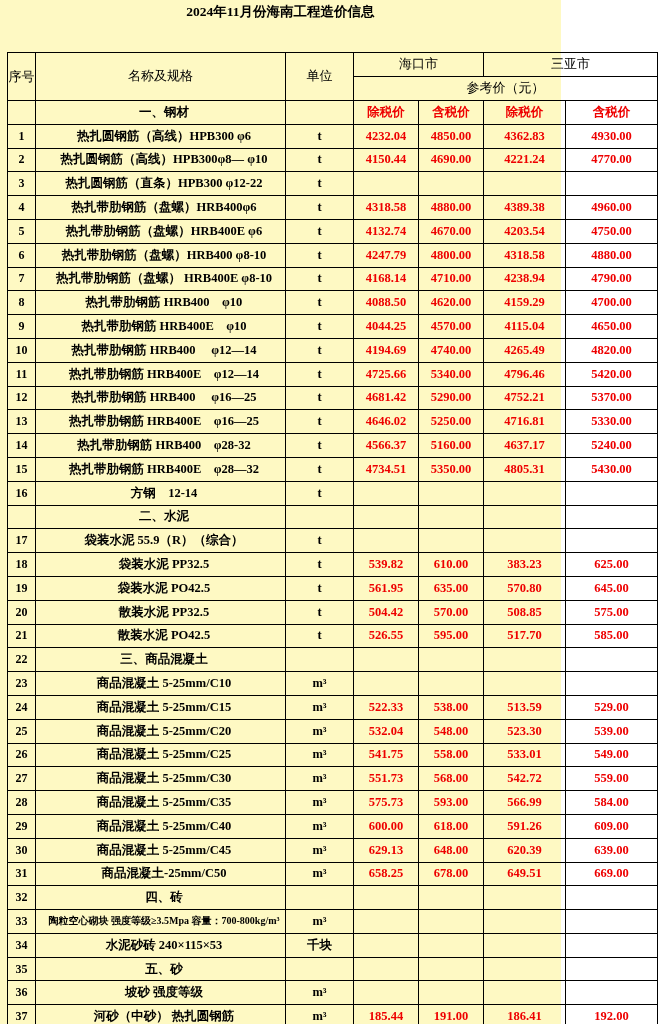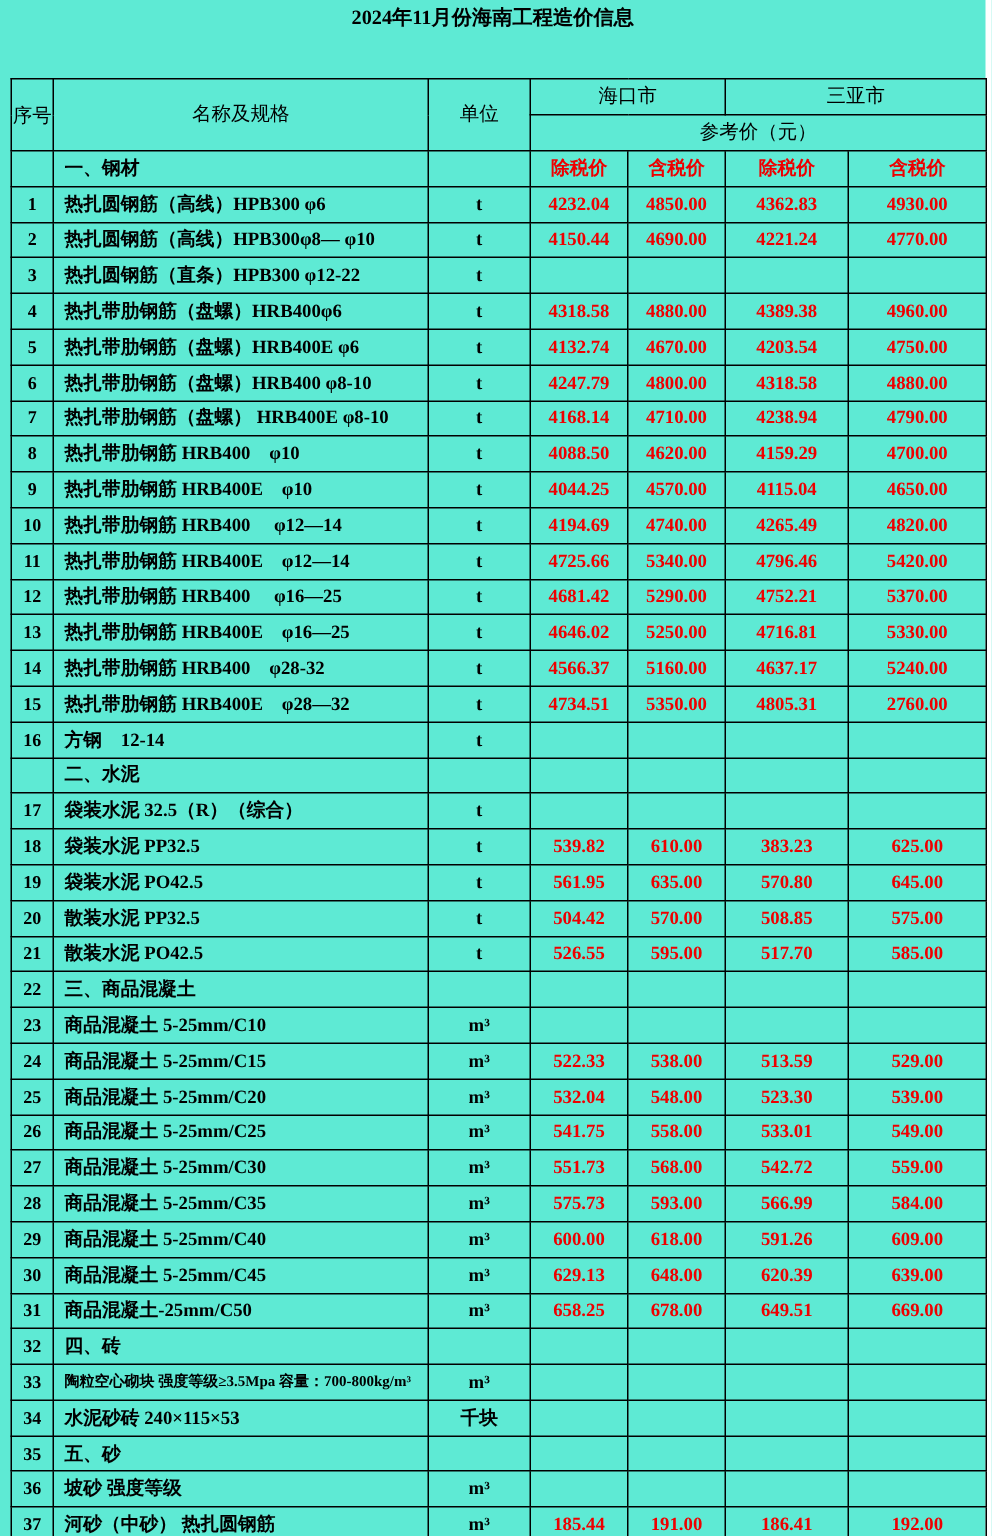--- a/index.html
+++ b/index.html
@@ -3,22 +3,22 @@
 <meta charset="utf-8">
 <style>
   html, body {
     margin: 0; padding: 0;
     background: #ffffff;
     width: 661px; height: 1024px;
     overflow: hidden;
   }
   .page {
     position: relative;
-    width: 657px; height: 1024px;
-    background: #5eead4;
+    width: 561px; height: 1024px;
+    background: #fef9c3;
     font-family: "Liberation Serif", "DejaVu Serif", serif;
     color: #000;
   }
   .title {
     position: absolute;
     top: 3px; left: 0; width: 100%;
     text-align: center;
     font-size: 13.5px;
     font-weight: bold;
     white-space: nowrap;
@@ -45,21 +45,21 @@
     font-weight: normal;
     line-height: 1.45;
   }
   .seq-hdr { line-height: 1.5; white-space: normal; padding: 0 6px; }
   td.seq {
     text-align: center;
     font-weight: bold;
     font-size: 12px;
   }
   td.name {
-    text-align: left;
+    text-align: center;
     font-weight: bold;
     font-size: 12.5px;
     padding-left: 7px;
   }
   td.name.small { font-size: 10px; }
   td.unit {
     text-align: center;
     font-weight: bold;
     font-size: 12.5px;
   }
@@ -234,21 +234,21 @@
           <td class="price">4637.17</td>
           <td class="price">5240.00</td>
         </tr>
         <tr>
           <td class="seq">15</td>
           <td class="name">热扎带肋钢筋 HRB400E　φ28—32</td>
           <td class="unit">t</td>
           <td class="price">4734.51</td>
           <td class="price">5350.00</td>
           <td class="price">4805.31</td>
-          <td class="price">2760.00</td>
+          <td class="price">5430.00</td>
         </tr>
         <tr>
           <td class="seq">16</td>
           <td class="name">方钢　12-14</td>
           <td class="unit">t</td>
           <td class="price"></td>
           <td class="price"></td>
           <td class="price"></td>
           <td class="price"></td>
         </tr>
@@ -256,21 +256,21 @@
           <td class="seq"></td>
           <td class="name">二、水泥</td>
           <td class="unit"></td>
           <td class="price"></td>
           <td class="price"></td>
           <td class="price"></td>
           <td class="price"></td>
         </tr>
         <tr>
           <td class="seq">17</td>
-          <td class="name">袋装水泥 32.5（R）（综合）</td>
+          <td class="name">袋装水泥 55.9（R）（综合）</td>
           <td class="unit">t</td>
           <td class="price"></td>
           <td class="price"></td>
           <td class="price"></td>
           <td class="price"></td>
         </tr>
         <tr>
           <td class="seq">18</td>
           <td class="name">袋装水泥 PP32.5</td>
           <td class="unit">t</td>

